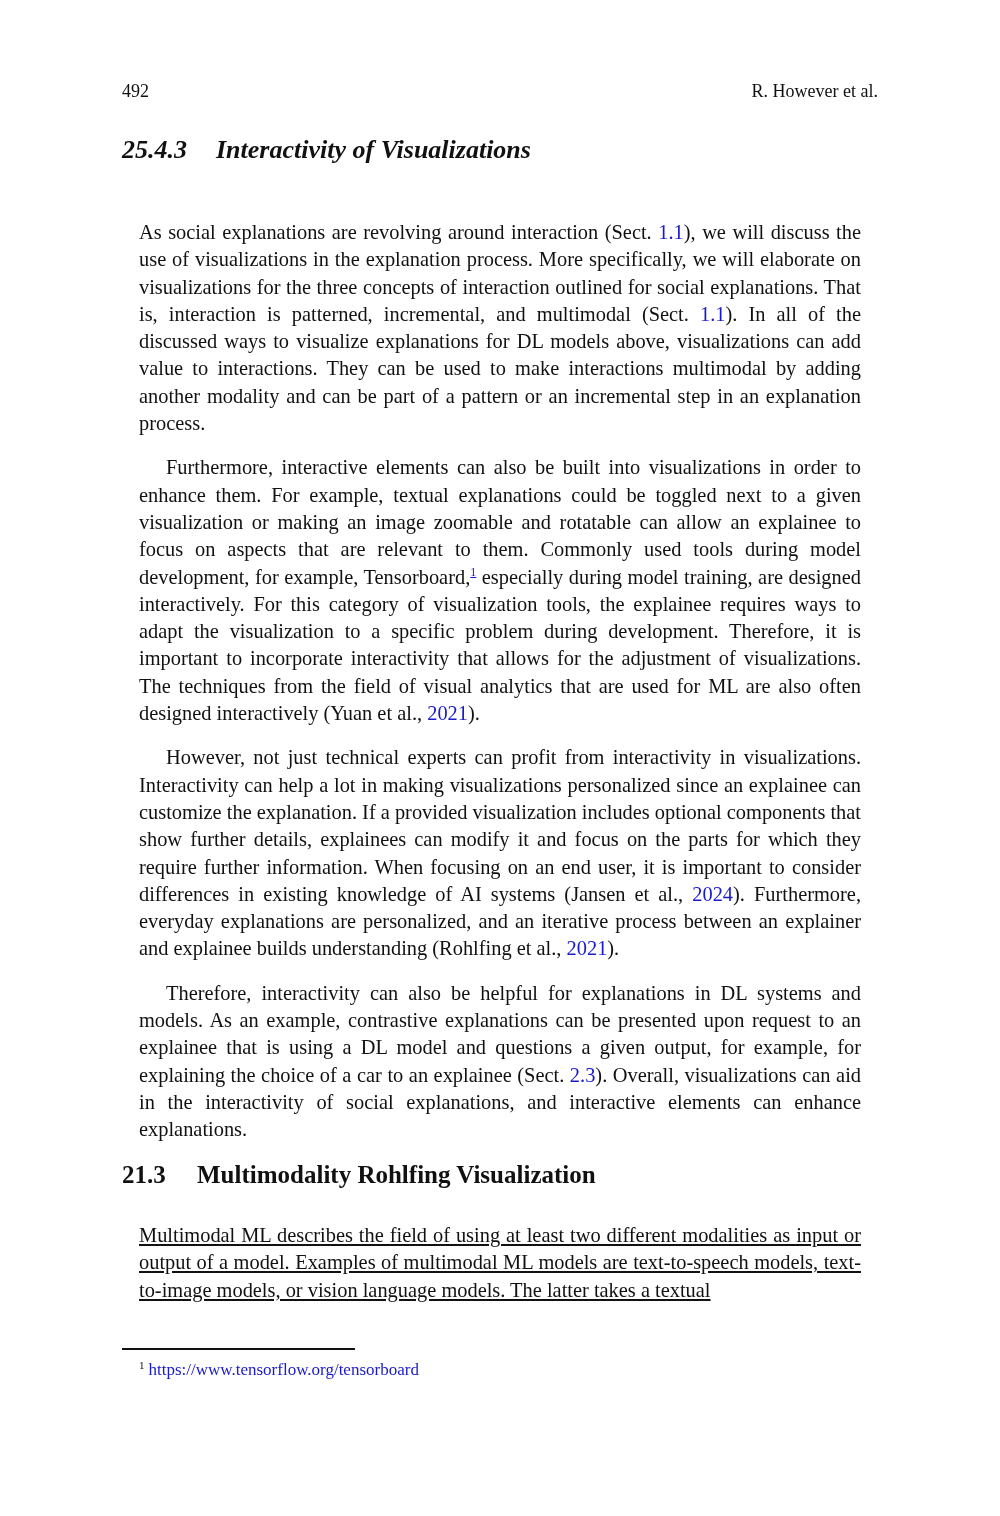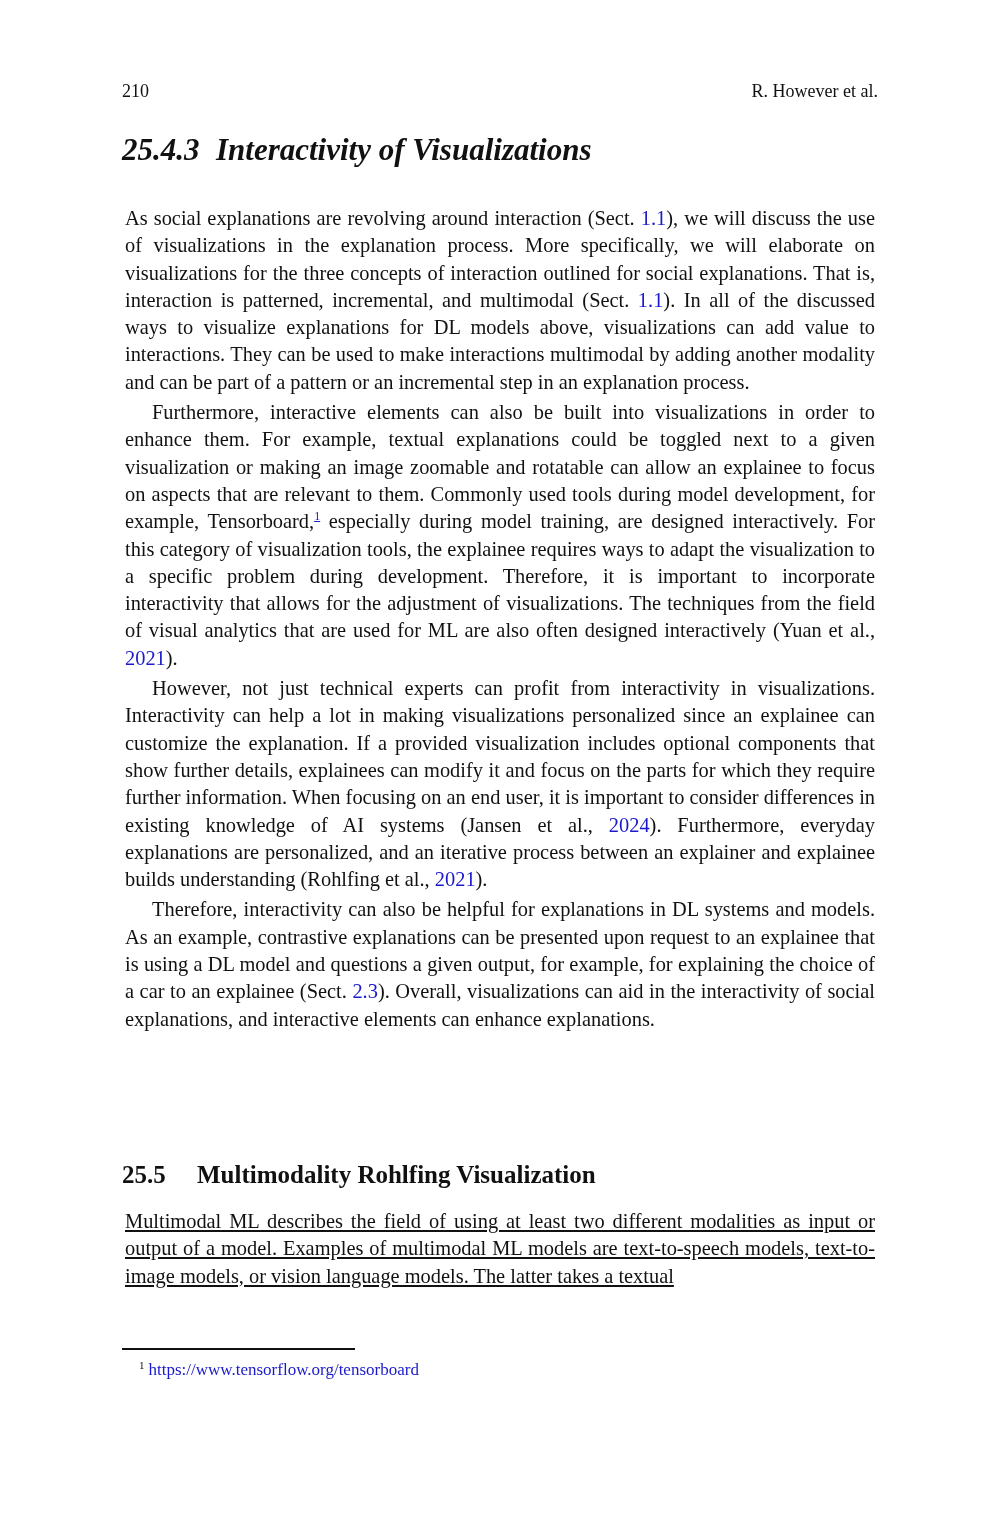--- a/index.html
+++ b/index.html
@@ -2,59 +2,59 @@
 <html><head>
 <meta charset="utf-8">
 <style>
   html, body { margin: 0; padding: 0; background: #ffffff; }
   body { width: 1000px; height: 1516px; position: relative; overflow: hidden;
          font-family: "Liberation Serif", "DejaVu Serif", serif; color: #111111; }
   .page { position: absolute; left: 122px; top: 0; width: 756px; }
   .running-head { position: absolute; top: 80px; left: 0; width: 756px; font-size: 18px; line-height: 22px; }
   .running-head .pnum { position: absolute; left: 0; }
   .running-head .authors { position: absolute; right: 0; }
-  .subsec-title { position: absolute; top: 134px; left: 0; font-size: 31px; font-weight: bold; font-style: italic; line-height: 32px; }
+  .subsec-title { position: absolute; top: 134px; left: 0; font-size: 26px; font-weight: bold; font-style: italic; line-height: 32px; }
   .sec-title { position: absolute; top: 1159px; left: 0; font-size: 25px; font-weight: bold; line-height: 32px; }
   .num { display: inline-block; width: 94px; }
   .sec-title .num { width: 75px; }
   .body-block { position: absolute; left: 0; width: 756px; font-size: 20.4px; line-height: 27.3px; text-align: justify; }
-  .body-block p { margin: 3px; }
+  .body-block p { margin: 17px; }
   .body-block p.indent { text-indent: 27px; }
   .link { color: #1a1acc; text-decoration: none; }
   .fn-ref { font-size: 12px; vertical-align: 8px; line-height: 0; color: #1a1acc; }
   .fn-rule { position: absolute; top: 1348px; left: 0; width: 233px; height: 1.5px; background: #111; }
   .footnote { position: absolute; top: 1354px; left: 17px; font-size: 17px; line-height: 22px; }
   .footnote .fn-num { font-size: 11px; vertical-align: 6px; margin-right: 4px; }
 </style>
 </head>
 <body>
 
 <div class="page">
 
   <div class="running-head">
-    <span class="pnum">210</span>
+    <span class="pnum">492</span>
     <span class="authors">R. However et al.</span>
   </div>
 
   <h3 class="subsec-title" style="margin:0;">
     <span class="num">25.4.3</span><span>Interactivity of Visualizations</span>
   </h3>
 
   <div class="body-block" style="top:202px;">
     <p><span>As social explanations are revolving around interaction (Sect. </span><a class="link" href="#">1.1</a><span>), we will discuss the use of visualizations in the explanation process. More specifically, we will elaborate on visualizations for the three concepts of interaction outlined for social explanations. That is, interaction is patterned, incremental, and multimodal (Sect. </span><a class="link" href="#">1.1</a><span>). In all of the discussed ways to visualize explanations for DL models above, visualizations can add value to interactions. They can be used to make interactions multimodal by adding another modality and can be part of a pattern or an incremental step in an explanation process.</span></p>
 
     <p class="indent"><span>Furthermore, interactive elements can also be built into visualizations in order to enhance them. For example, textual explanations could be toggled next to a given visualization or making an image zoomable and rotatable can allow an explainee to focus on aspects that are relevant to them. Commonly used tools during model development, for example, Tensorboard,</span><a class="fn-ref" href="#">1</a><span> especially during model training, are designed interactively. For this category of visualization tools, the explainee requires ways to adapt the visualization to a specific problem during development. Therefore, it is important to incorporate interactivity that allows for the adjustment of visualizations. The techniques from the field of visual analytics that are used for ML are also often designed interactively (Yuan et al., </span><a class="link" href="#">2021</a><span>).</span></p>
 
     <p class="indent"><span>However, not just technical experts can profit from interactivity in visualizations. Interactivity can help a lot in making visualizations personalized since an explainee can customize the explanation. If a provided visualization includes optional com­ponents that show further details, explainees can modify it and focus on the parts for which they require further information. When focusing on an end user, it is important to consider differences in existing knowledge of AI systems (Jansen et al., </span><a class="link" href="#">2024</a><span>). Furthermore, everyday explanations are personalized, and an iterative process between an explainer and explainee builds understanding (Rohlfing et al., </span><a class="link" href="#">2021</a><span>).</span></p>
 
     <p class="indent"><span>Therefore, interactivity can also be helpful for explanations in DL systems and models. As an example, contrastive explanations can be presented upon request to an explainee that is using a DL model and questions a given output, for example, for explaining the choice of a car to an explainee (Sect. </span><a class="link" href="#">2.3</a><span>). Overall, visualizations can aid in the interactivity of social explanations, and interactive elements can enhance explanations.</span></p>
   </div>
 
   <h2 class="sec-title" style="margin:0;">
-    <span class="num">25.5</span><span>Multimodality Rohlfing Visualization</span>
+    <span class="num">21.3</span><span>Multimodality Rohlfing Visualization</span>
   </h2>
 
   <div class="body-block" style="top:1205px;text-decoration:underline;">
     <p>Multimodal ML describes the field of using at least two different modalities as input or output of a model. Examples of multimodal ML models are text-to-speech models, text-to-image models, or vision language models. The latter takes a textual</p>
   </div>
 
   <div class="fn-rule"></div>
   <div class="footnote">
     <span class="fn-num">1</span><a class="link" href="#">https://www.tensorflow.org/tensorboard</a>
   </div>

